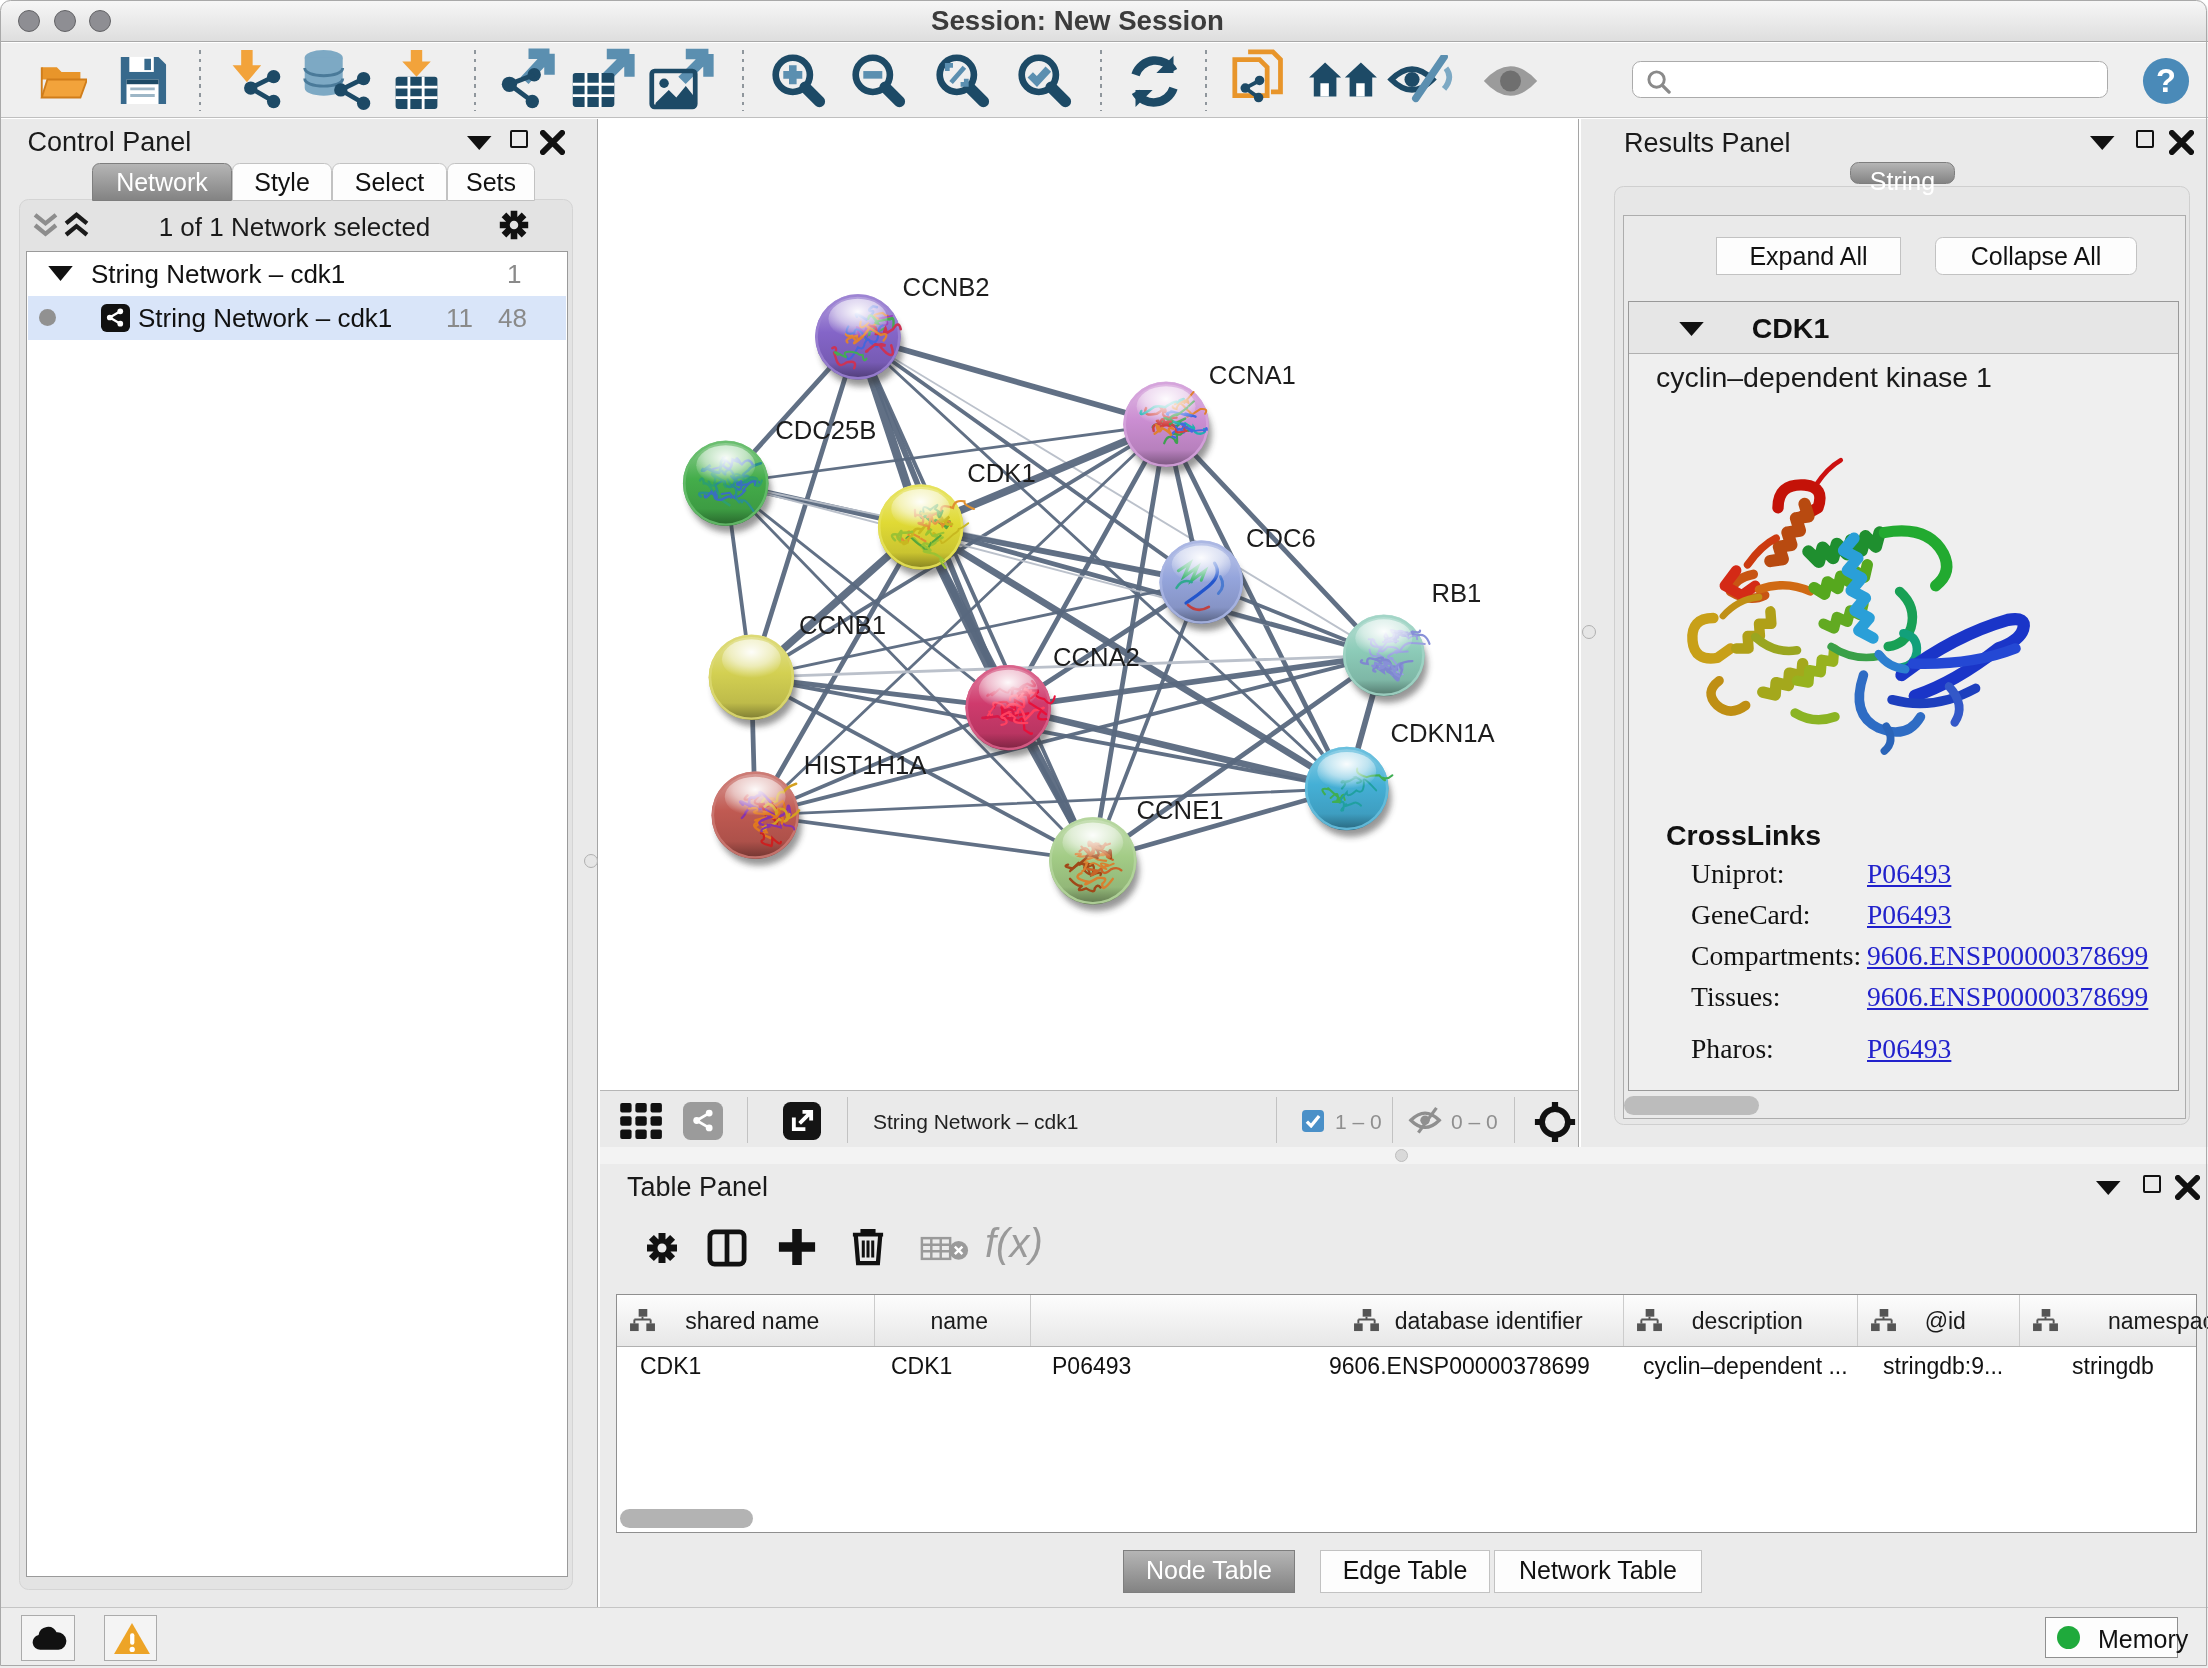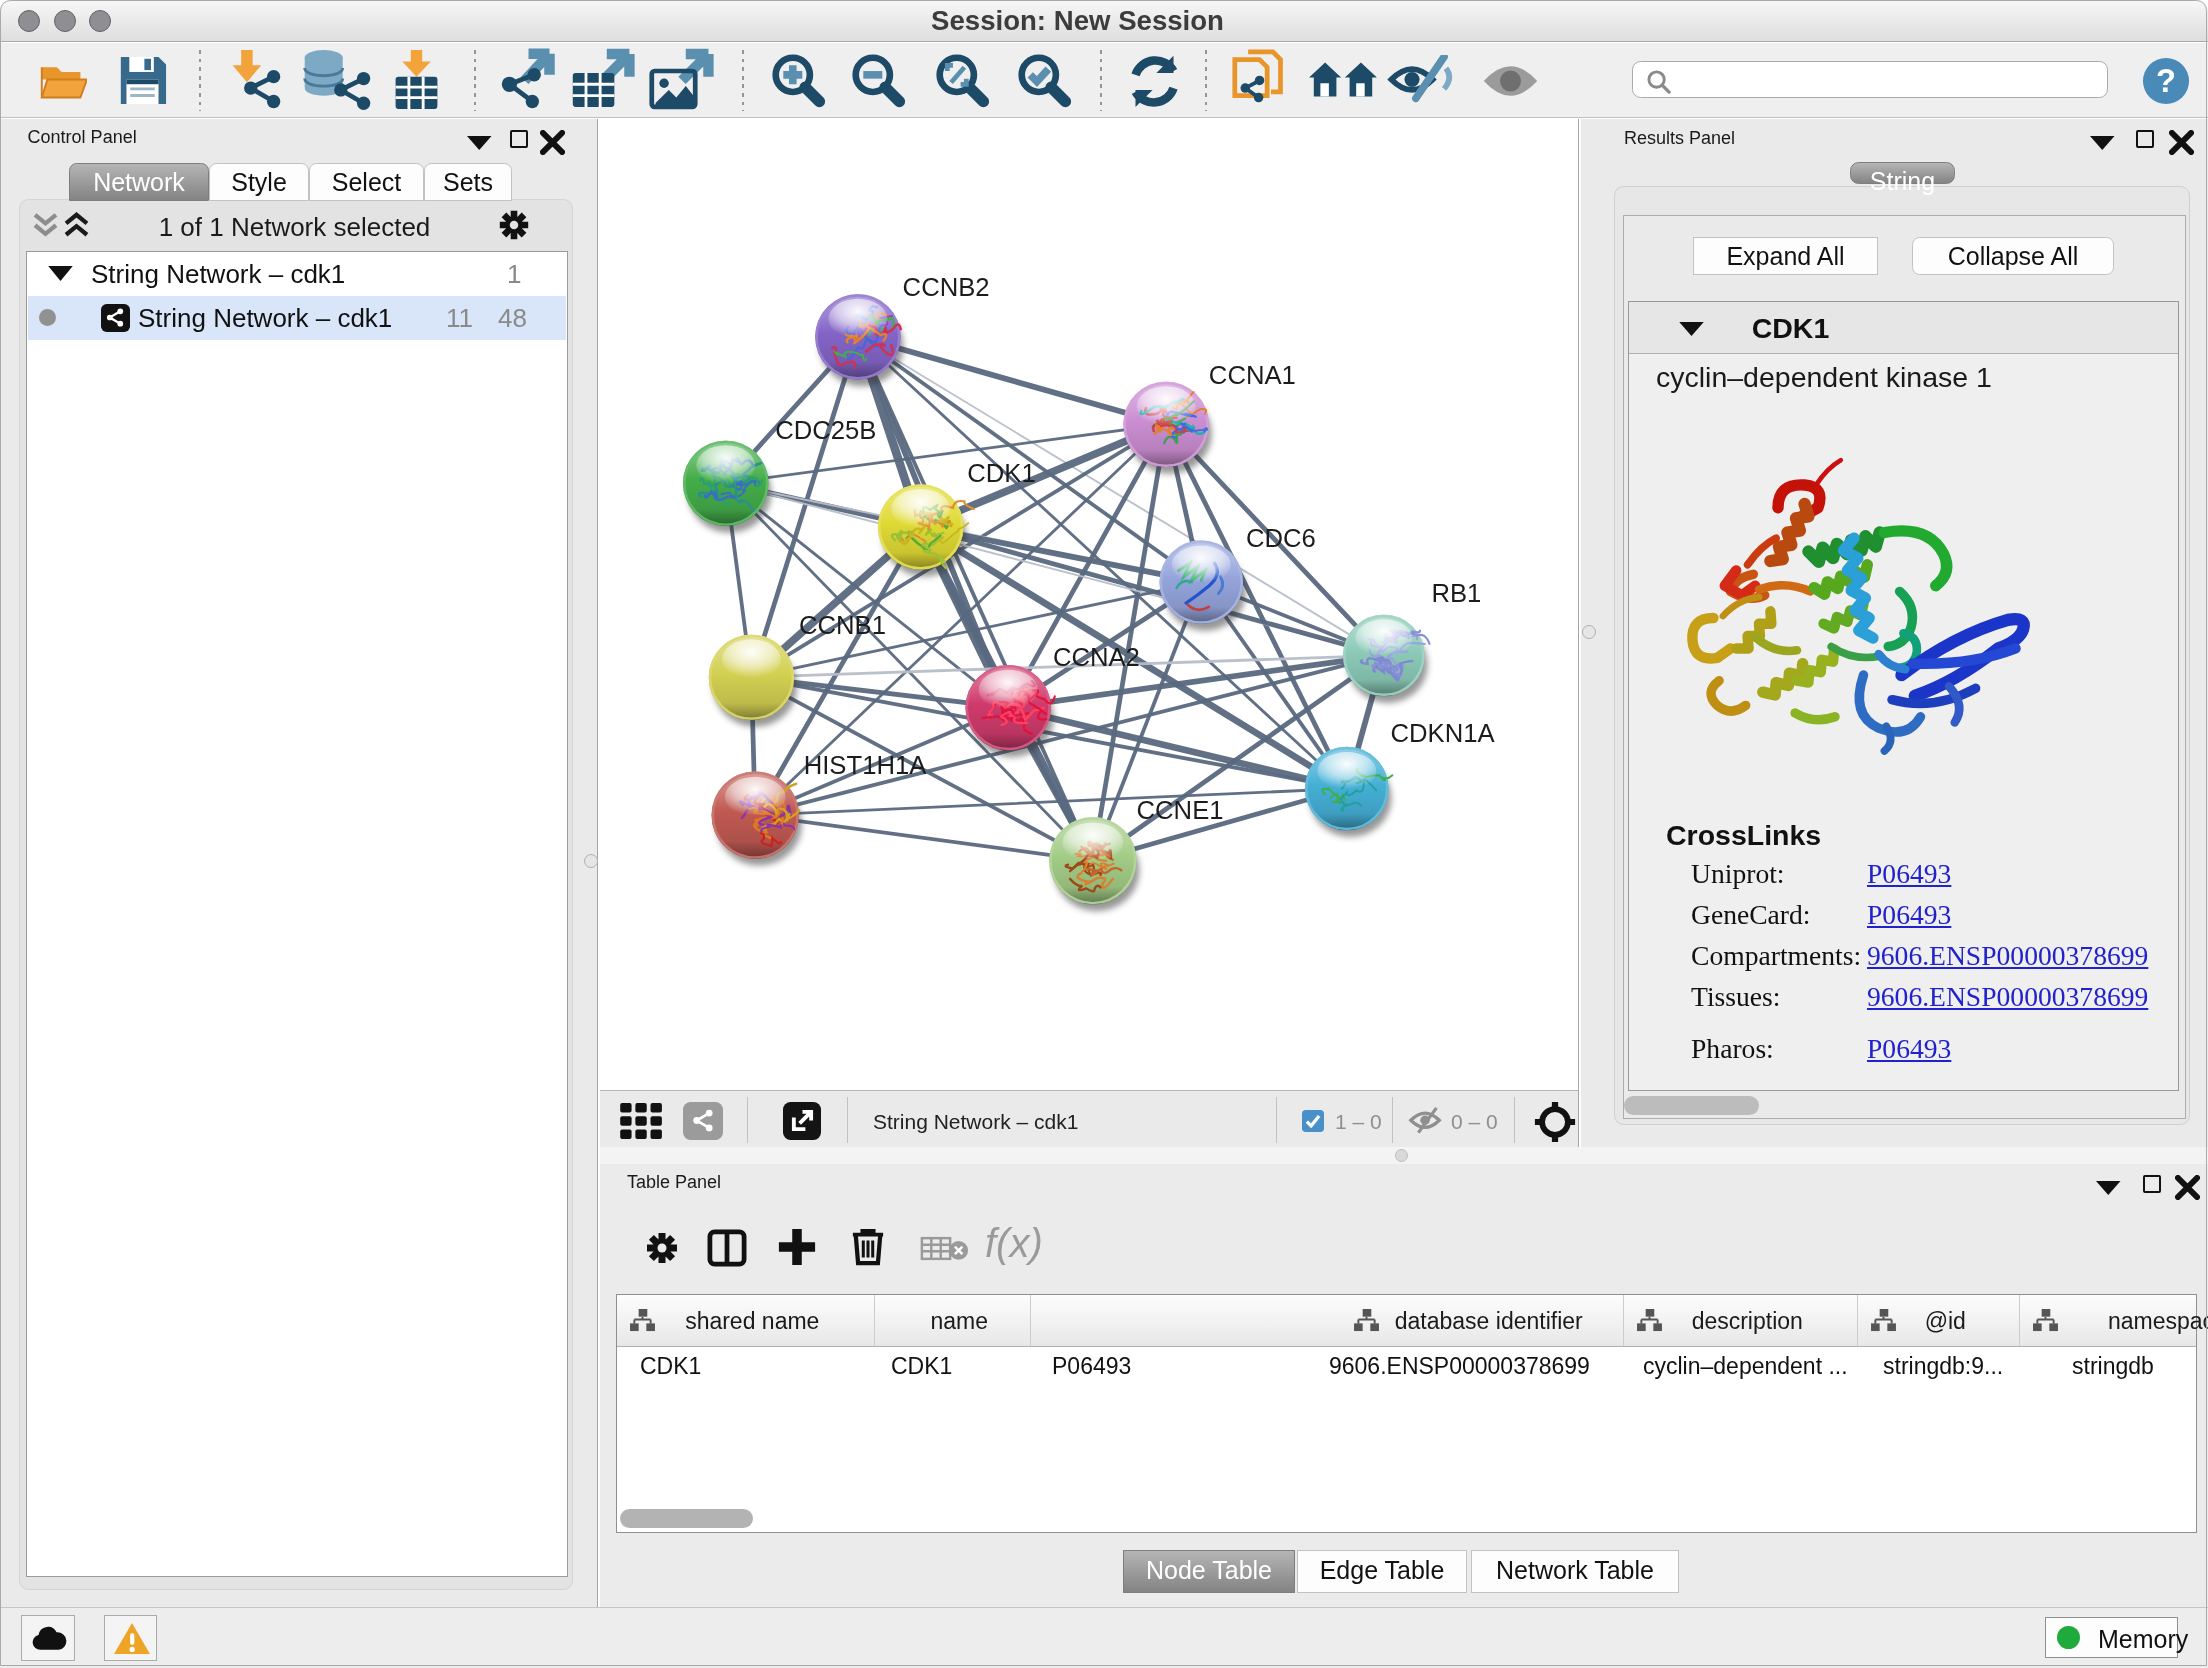--- a/index.html
+++ b/index.html
@@ -28,23 +28,23 @@
   background:#eaeaea; border-top:1px solid #b6b6b6; border-right:1.9px solid #a5a5a5; }
 #rpanel { position:absolute; left:1581px; top:119px; width:628px; height:1028px;
   background:#eaeaea; }
 #divstrip { position:absolute; left:600px; top:1147px; width:1608px; height:17px;
   background:#f3f3f3; }
 #tpanel { position:absolute; left:600px; top:1164px; width:1608px; height:443px;
   background:#ebebeb; }
 #statusbar { position:absolute; left:0; top:1607px; width:2208px; height:61px;
   background:#ededed; border-top:1px solid #c5c5c5; }
 
-.ptitle { font-size:18px; color:#1a1a1a; }
+.ptitle { font-size:27px; color:#1a1a1a; }
 .wbtn { position:absolute; font-size:25px; color:#111; background:#fdfdfd;
-  border:1px solid #c2c2c2; text-align:center; }
+  border:1px solid #c2c2c2; text-align:center;margin-left:23px; }
 .seltab { background:linear-gradient(#b5b5b5,#838383); color:#fff; border:1px solid #7e7e7e; }
 .minbox { position:absolute; width:18px; height:18px; border:2.9px solid #111; border-radius:1.9px; }
 
 #cbox { position:absolute; left:19px; top:80px; width:554px; height:1391px;
   background:#e3e3e3; border-radius:9.5px; border:1px solid #d4d4d4; }
 #clist { position:absolute; left:26px; top:132px; width:542px; height:1326px;
   background:#fff; border:1px solid #9a9a9a; }
 .crow { position:absolute; left:1px; width:538px; height:44px; font-size:26px; color:#111; }
 
 #rbox  { position:absolute; left:1614px; top:186px; width:576px; height:939px;

